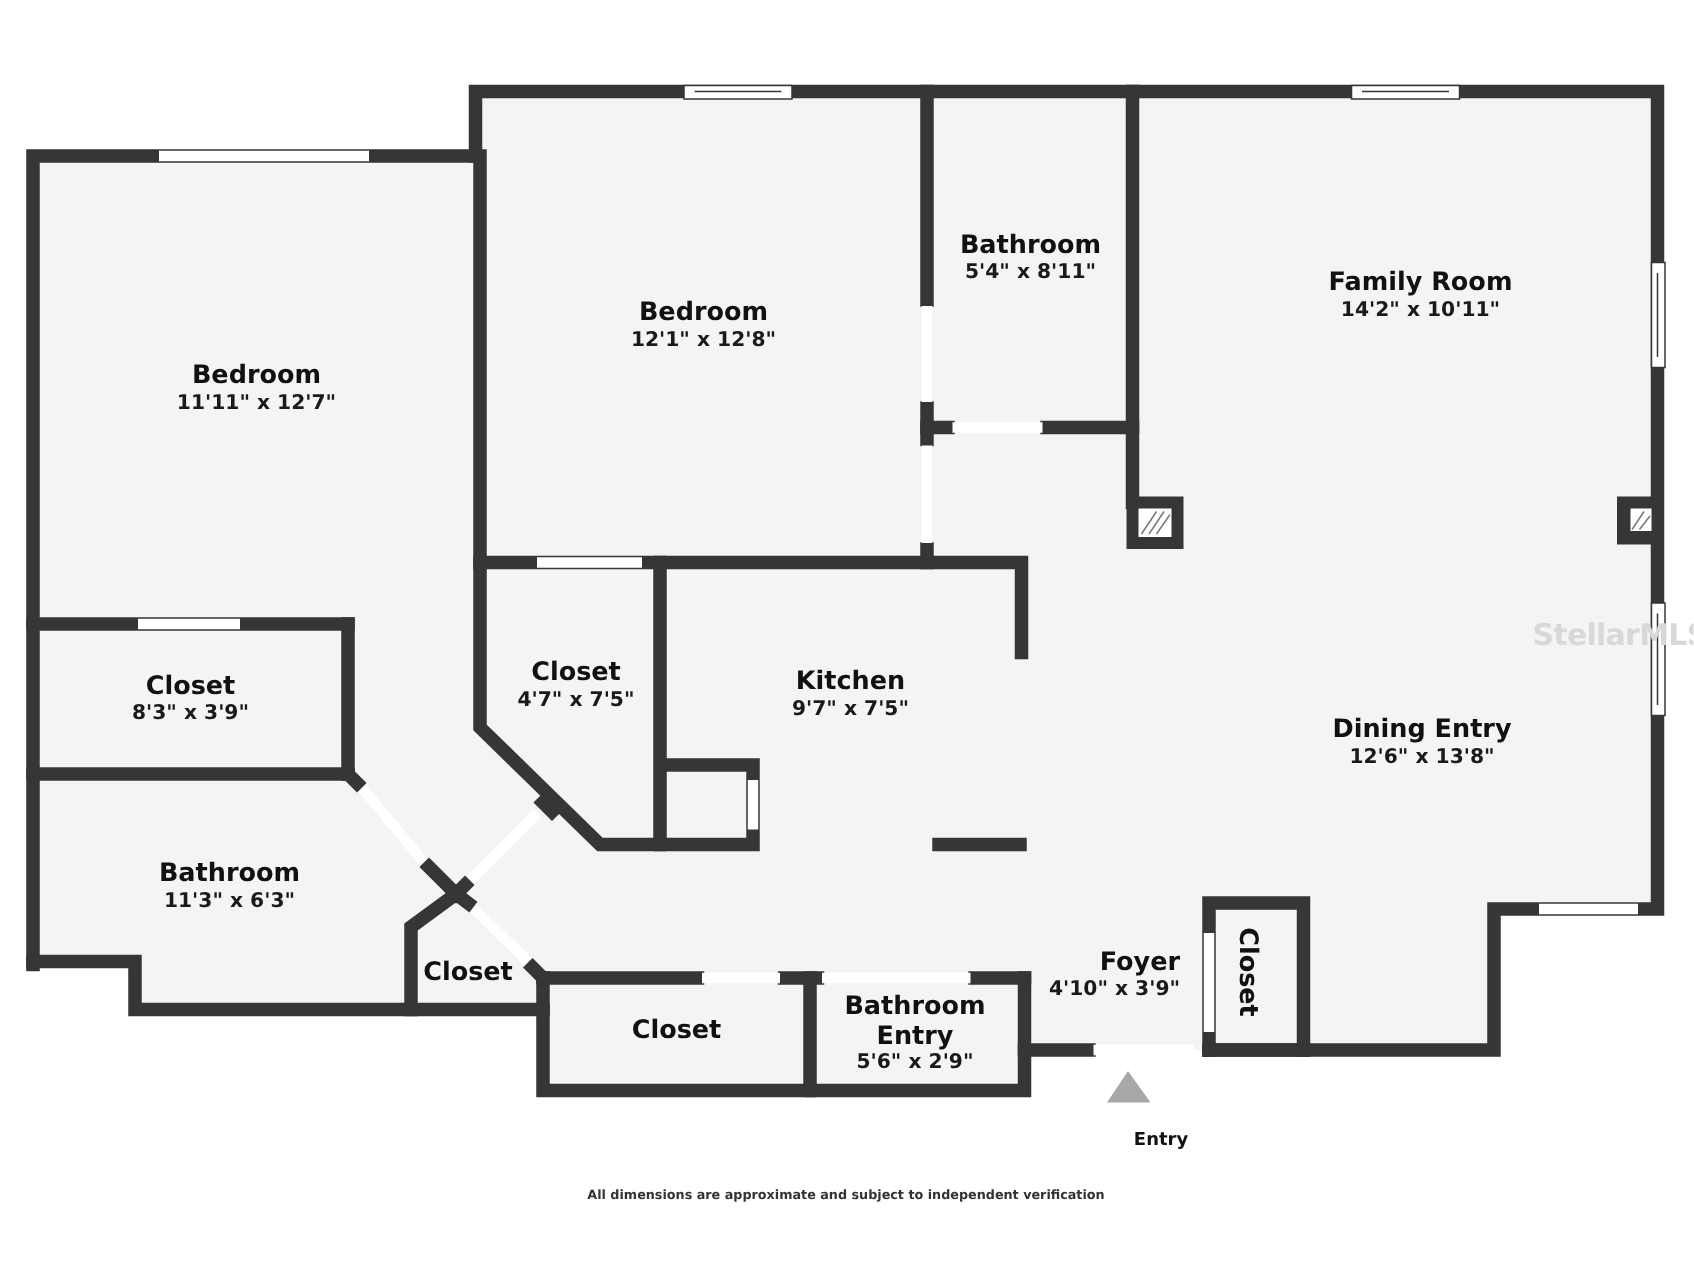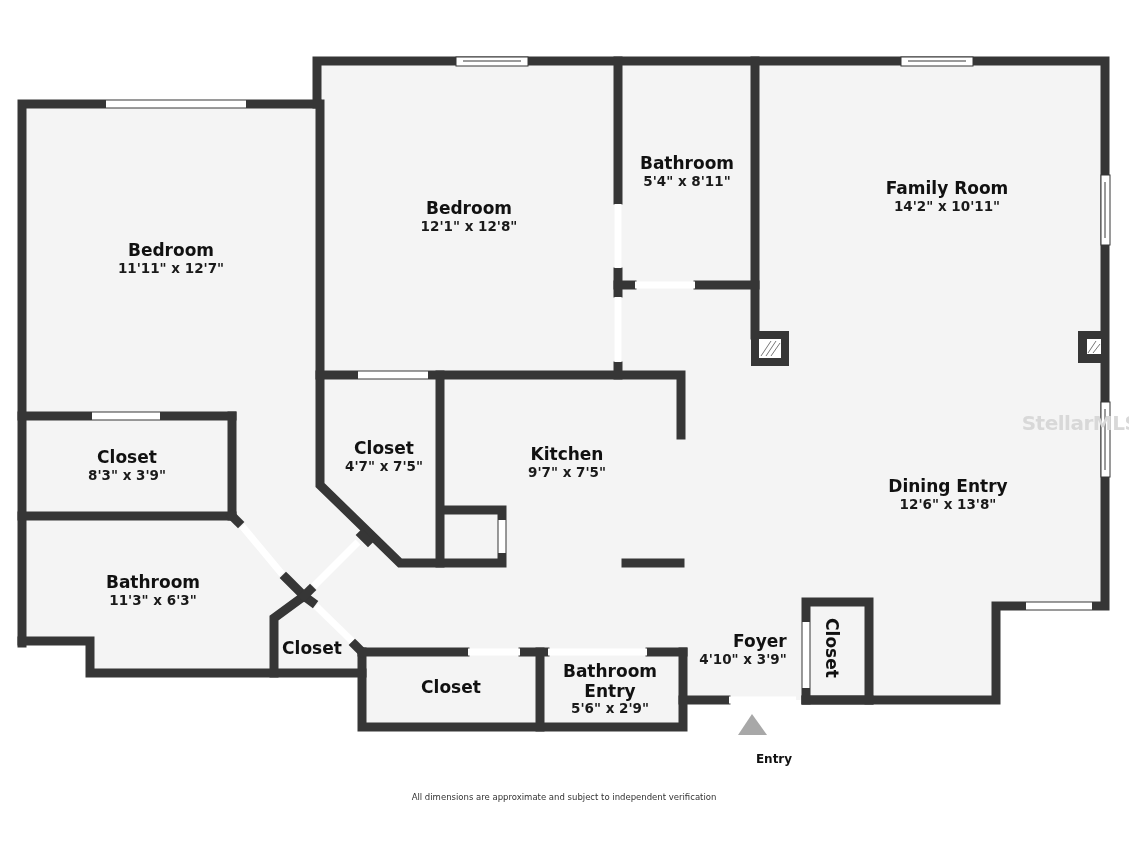--- a/index.html
+++ b/index.html
@@ -8,21 +8,21 @@
     #plan { position: absolute; left: 0; top: 0; width: 1129px; height: 846px; }
     .floor { fill: #f4f4f4; stroke: none; }
     .wall { stroke: #363636; stroke-width: 9; fill: none; stroke-linecap: square; stroke-linejoin: miter; }
     .opening { stroke: #ffffff; stroke-width: 7; fill: none; stroke-linecap: butt; }
     .win-line { stroke: #363636; stroke-width: 1; fill: none; }
     .label { position: absolute; transform: translate(-50%, -50%); text-align: center; color: #111; white-space: nowrap; line-height: 1.15; }
     .label .name { font-weight: bold; font-size: 17px; display: block; }
     .label .dim { font-weight: bold; font-size: 13.5px; display: block; color: #1a1a1a; }
     .rot { transform: translate(-50%, -50%) rotate(90deg); }
     .entry-label { position: absolute; transform: translate(-50%, -50%); font-weight: bold; font-size: 12px; color: #111; margin-left: 22px; }
-    .disclaimer { position: absolute; left: 564px; top: 797px; transform: translate(-50%, -50%); font-size: 8.5px; color: #333; white-space: nowrap; }
+    .disclaimer { position: absolute; left: 564px; top: 797px; transform: translate(-50%, -50%); font-size: 8.5px; color: #333; white-space: nowrap; font-weight: bold; }
     .watermark { position: absolute; left: 1080px; top: 423px; transform: translate(-50%, -50%); font-size: 20px; color: #d8d8d8; font-weight: bold; letter-spacing: -0.5px; }
   </style>
 </head>
 <body>
 
 <svg id="plan" viewBox="0 0 1129 846" xmlns="http://www.w3.org/2000/svg">
 
   <polygon class="floor" points="22,104 317,104 317,61 1105,61 1105,606 996,606 996,700 683,700 683,727 362,727 362,675 275,675 90,675 90,643 22,643"></polygon>
 
   <g>

